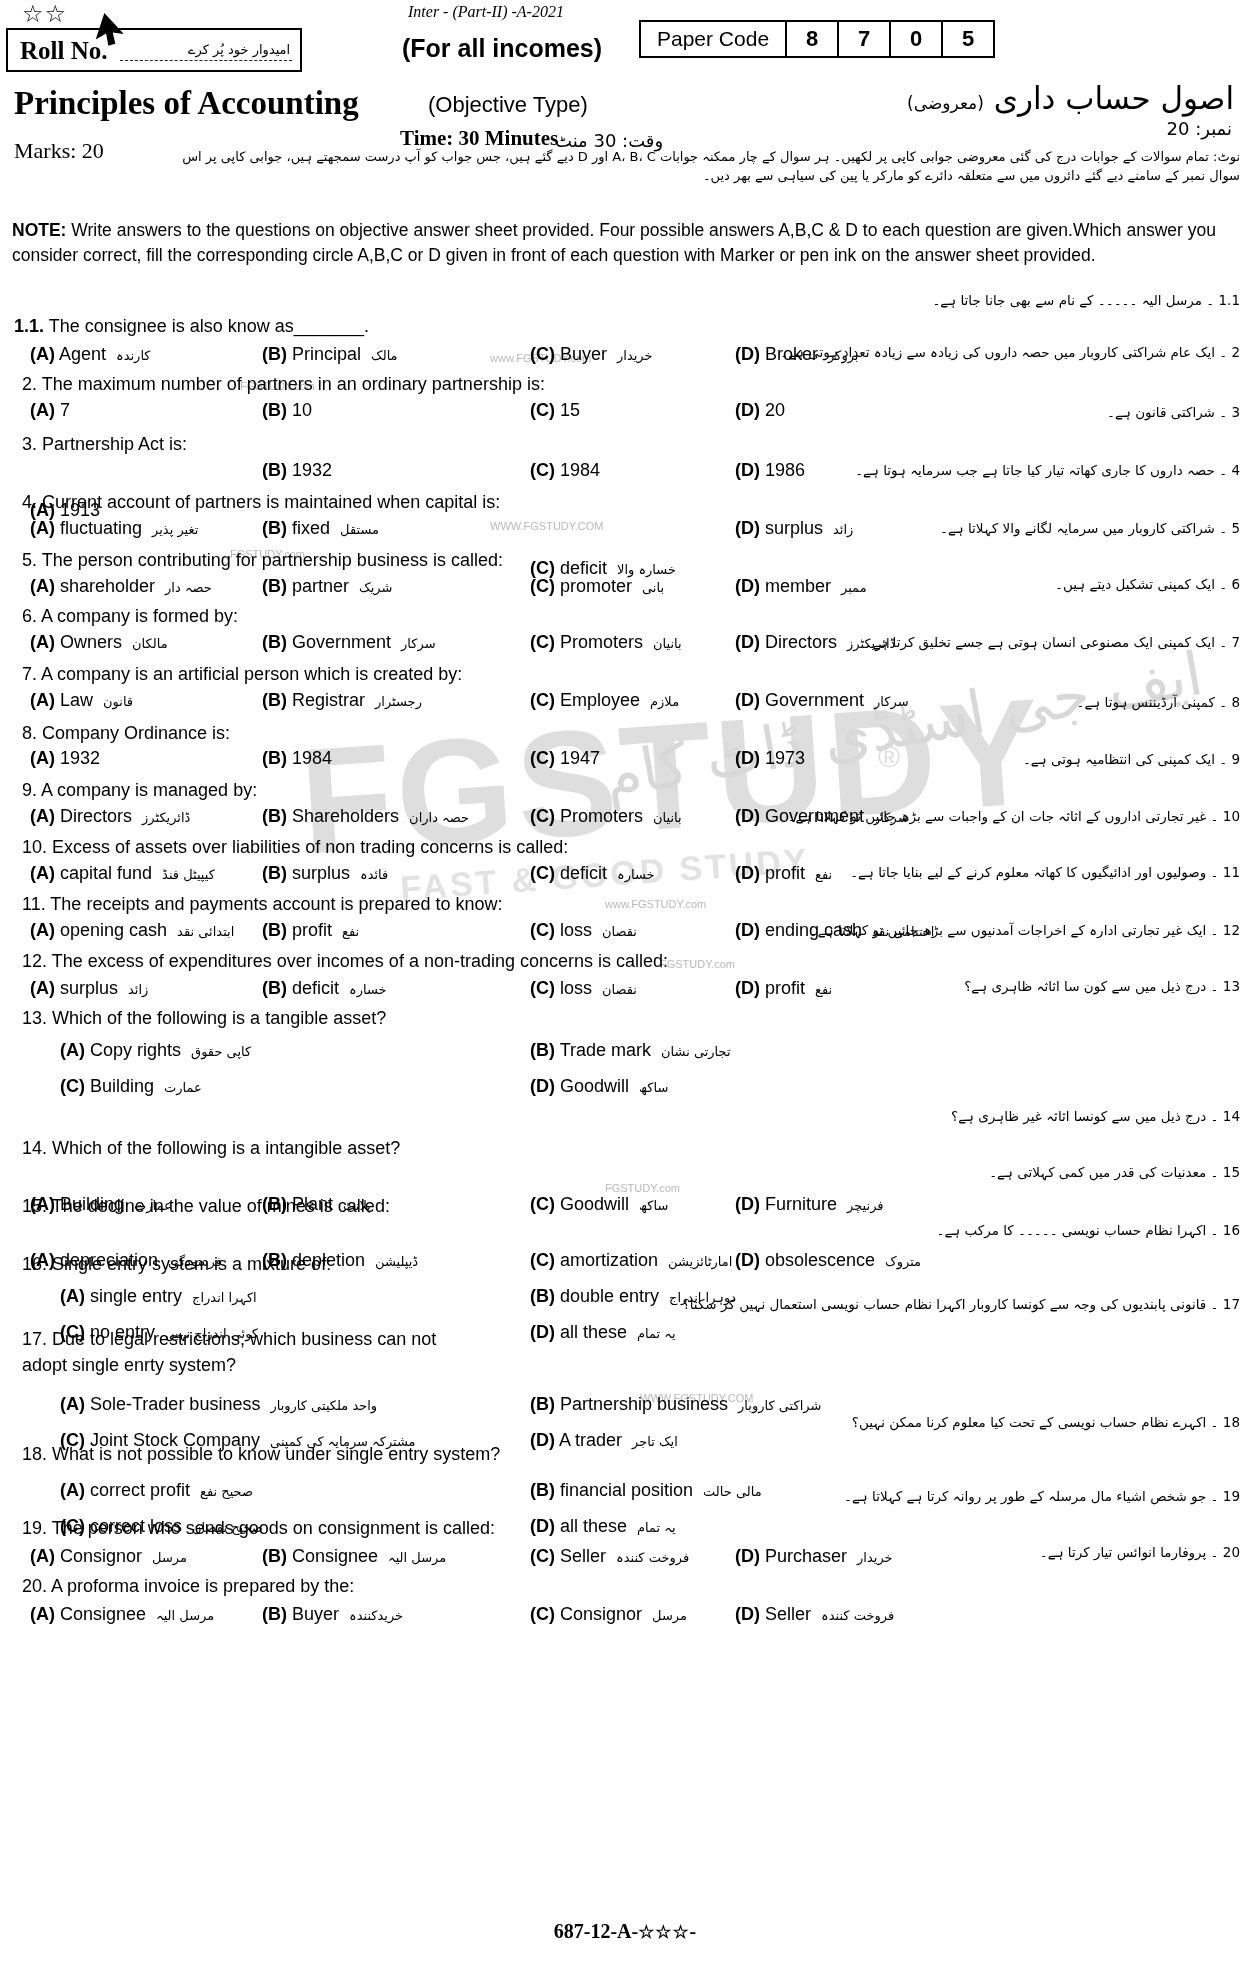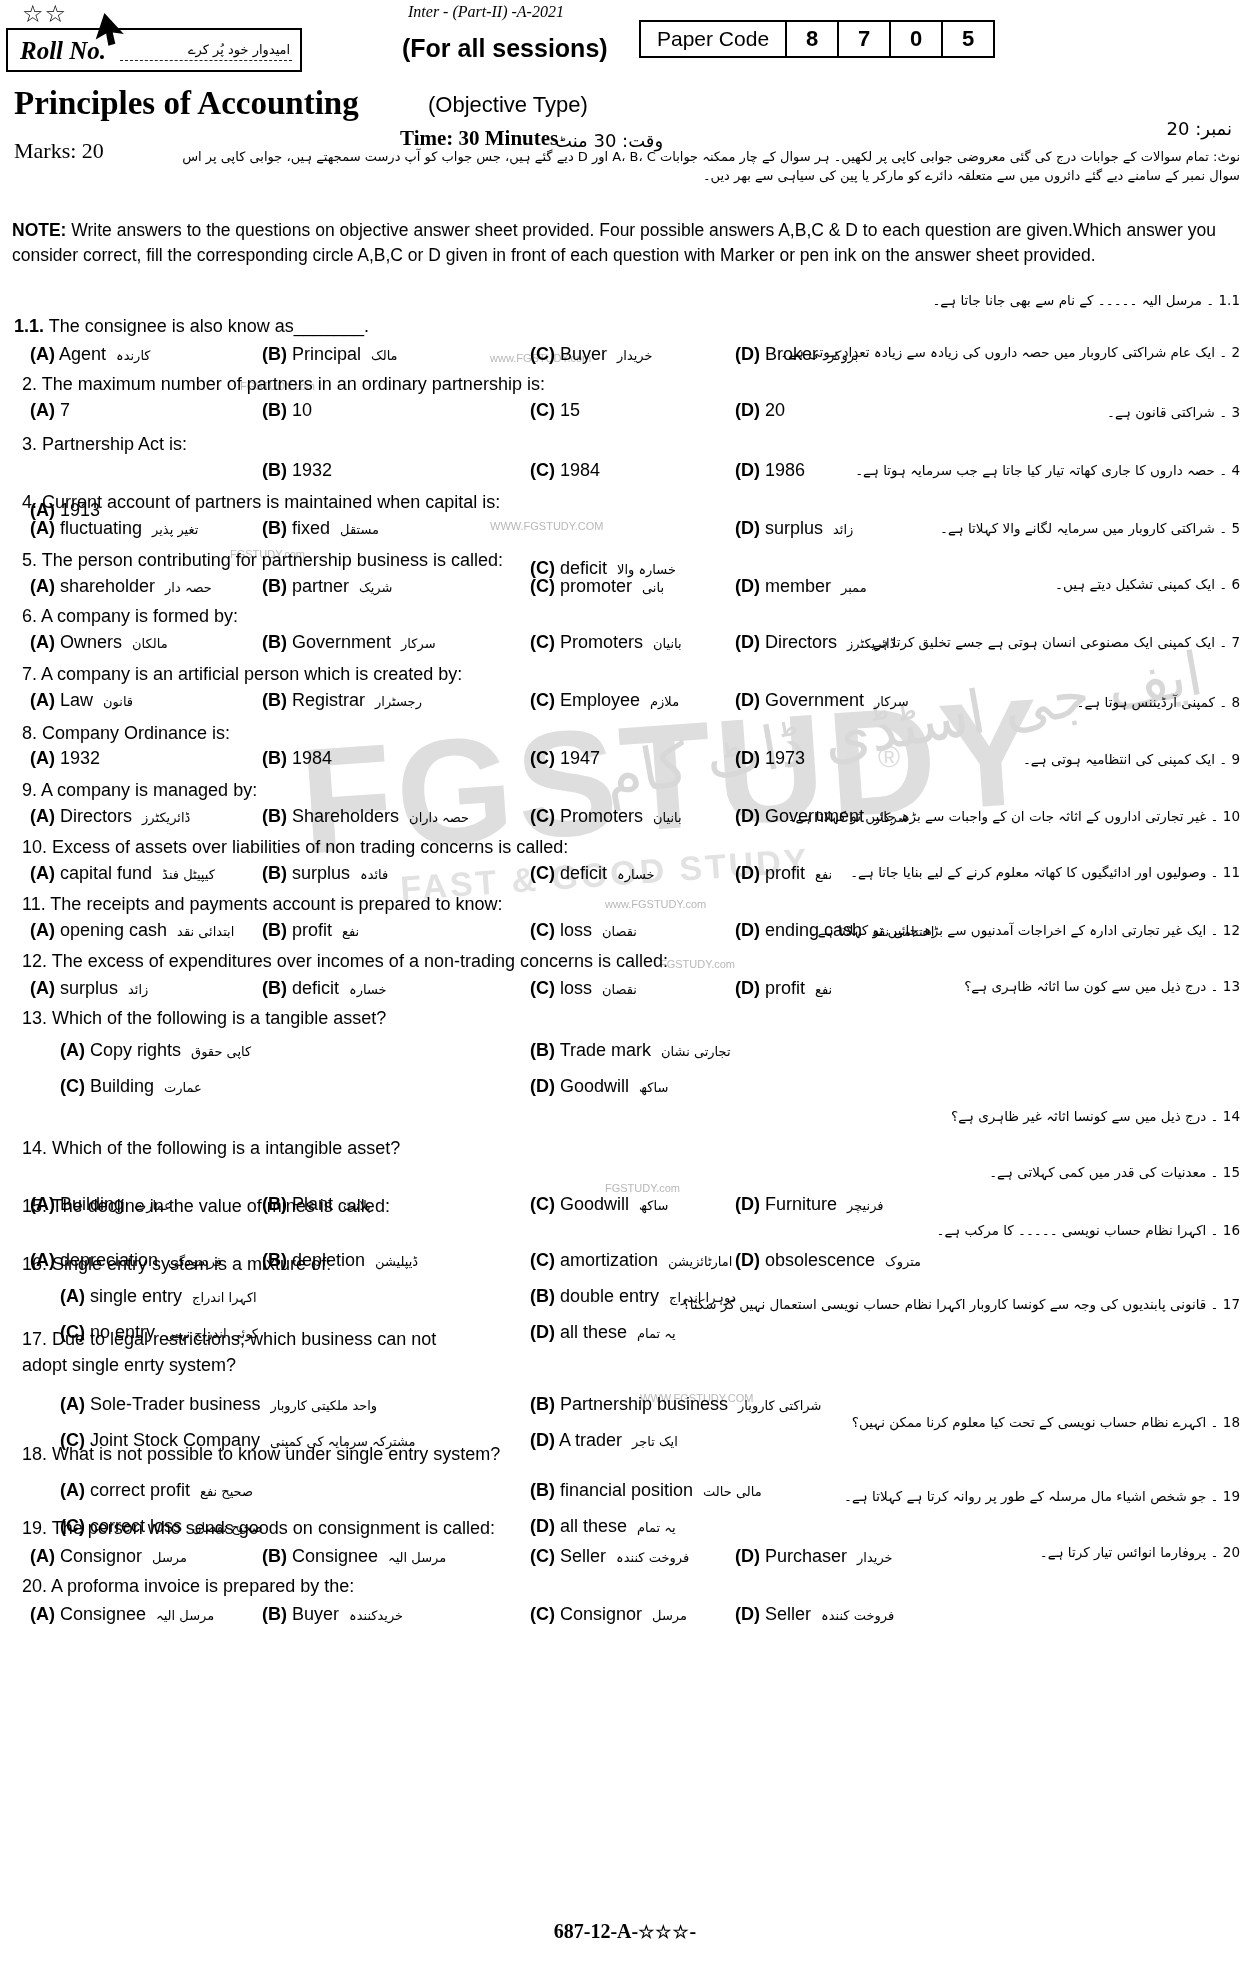--- a/index.html
+++ b/index.html
@@ -100,21 +100,20 @@
     width: 296px;
     height: 44px;
     border: 2px solid #000;
     box-sizing: border-box;
   }
   .rollno-label {
     position: absolute;
     left: 12px;
     top: 7px;
     font-family: "Liberation Serif", serif;
-    font-style: italic;
     font-weight: bold;
     font-size: 25px;
   }
   .rollno-line {
     position: absolute;
     left: 112px;
     top: 30px;
     width: 172px;
     border-bottom: 1px dashed #222;
   }
@@ -330,32 +329,36 @@
       </svg>
   </div>
 
   <div class="rollno-box">
     <div class="rollno-label">Roll No.</div>
     <div class="rollno-line"></div>
     <div class="rollno-urdu">امیدوار خود پُر کرے</div>
   </div>
 
   <div class="exam-line">Inter - (Part-II) -A-2021</div>
-  <div class="sessions">(For all sessions)</div>
+  <div class="sessions">(For all incomes)</div>
 
   <div class="paper-code-box">
     <div class="pc-label">Paper Code</div>
     <div class="pc-digit">8</div>
     <div class="pc-digit">7</div>
     <div class="pc-digit">0</div>
     <div class="pc-digit">5</div>
   </div>
 
   <div class="title-en">Principles of Accounting</div>
   <div class="title-type">(Objective Type)</div>
+  <div class="title-ur">
+    <span>اصول حساب داری</span>
+    <span class="small">(معروضی)</span>
+  </div>
 
   <div class="marks">Marks: 20</div>
   <div class="time">Time: 30 Minutes</div>
   <div class="time-ur">وقت: 30 منٹ</div>
   <div class="number-ur">نمبر: 20</div>
 
   <div class="note-ur">نوٹ: تمام سوالات کے جوابات درج کی گئی معروضی جوابی کاپی پر لکھیں۔ ہر سوال کے چار ممکنہ جوابات A، B، C اور D دیے گئے ہیں، جس جواب کو آپ درست سمجھتے ہیں، جوابی کاپی پر اس سوال نمبر کے سامنے دیے گئے دائروں میں سے متعلقہ دائرے کو مارکر یا پین کی سیاہی سے بھر دیں۔</div>
   <div class="note-en">
     <b>NOTE:</b>
     <span>Write answers to the questions on objective answer sheet provided. Four possible answers A,B,C &amp; D to each question are given.Which answer you consider correct, fill the corresponding circle A,B,C or D given in front of each question with Marker or pen ink on the answer sheet provided.</span>

